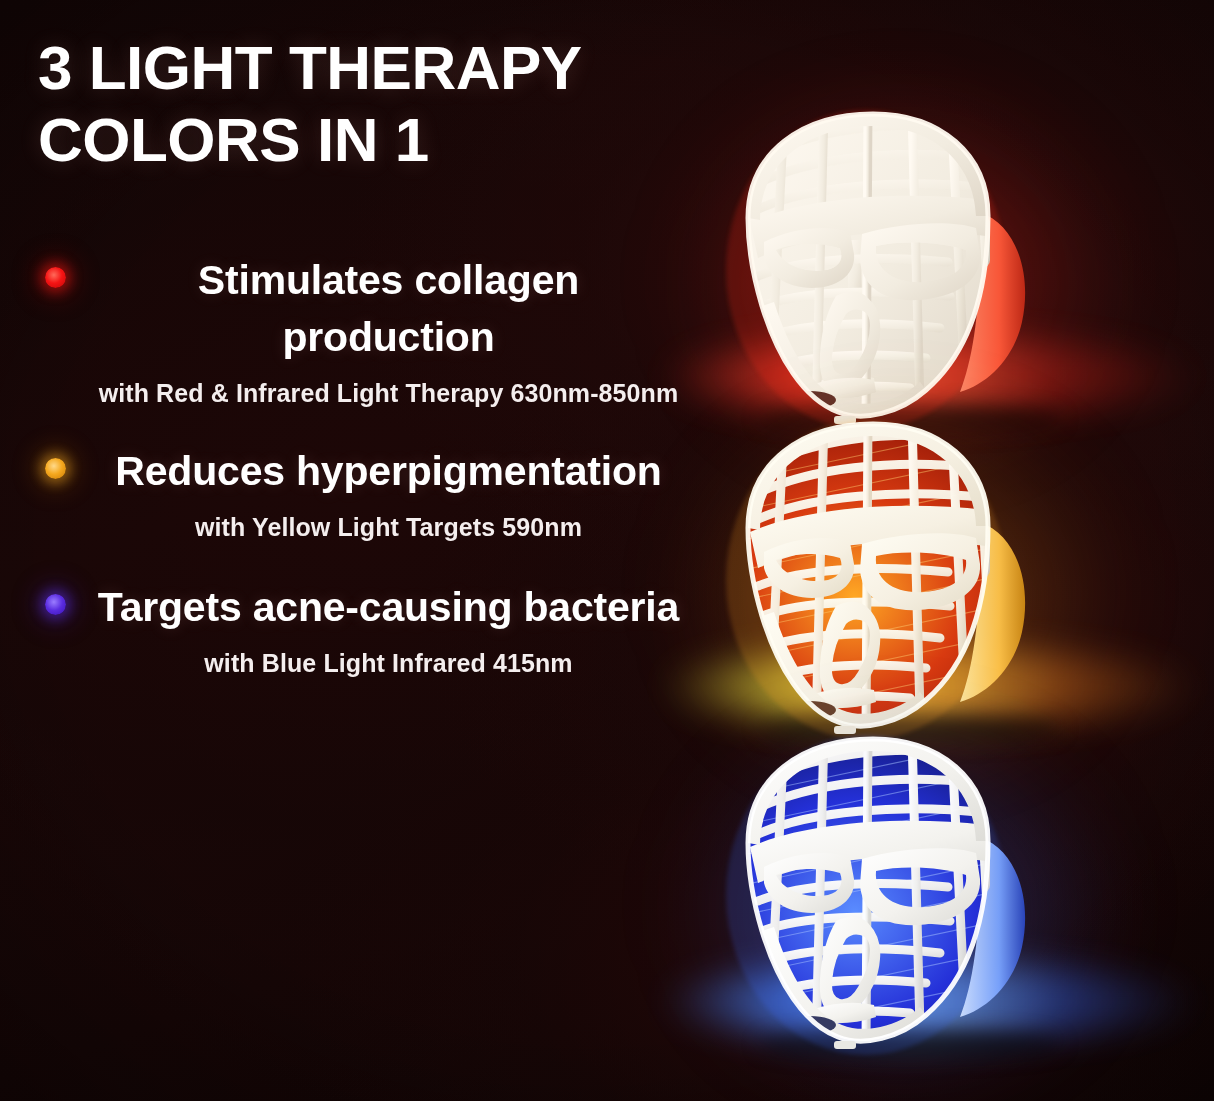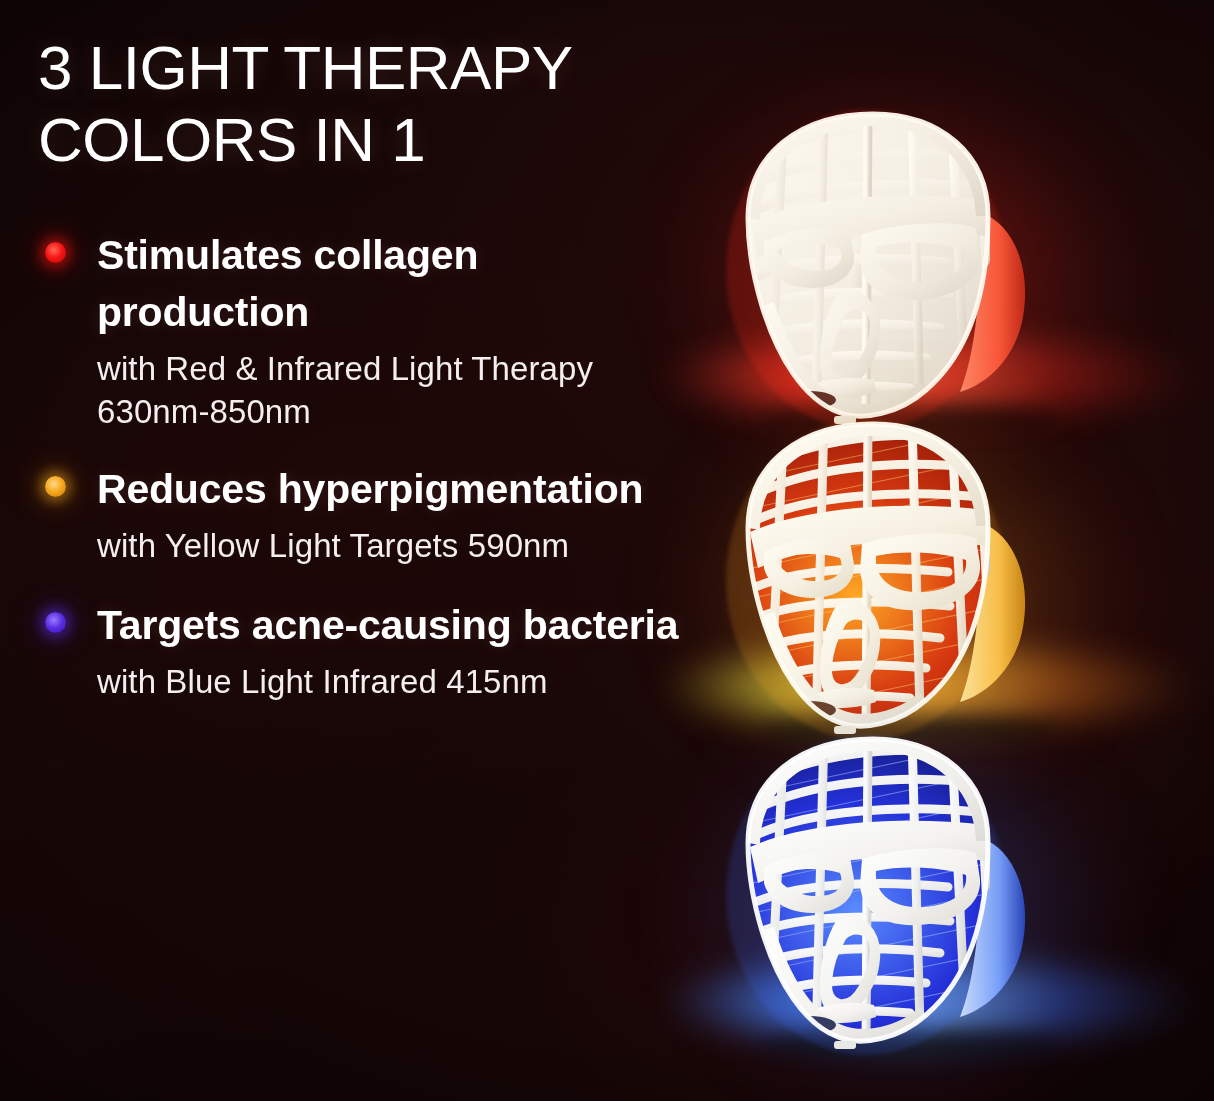--- a/index.html
+++ b/index.html
@@ -25,26 +25,26 @@
   .bg-vig {
     position:absolute; inset:0;
     background:radial-gradient(ellipse 88% 84% at 50% 50%, rgba(0,0,0,0) 52%, rgba(0,0,0,0.55) 100%);
   }
 
   
   #left { position:absolute; left:0; top:0; width:680px; height:1101px; z-index:6; }
 
   .headline {
     position:absolute; left:38px; top:32px; width:610px;
-    font-size:62px; font-weight:400; line-height:72px;
+    font-size:62px; font-weight:700; line-height:72px;
     letter-spacing:-0.5px; color:#ffffff;
     text-shadow:0 0 22px rgba(255,190,180,0.16);
   }
 
-  .bullets { position:absolute; left:0; top:227px; width:680px; }
+  .bullets { position:absolute; left:0; top:252px; width:680px;text-align:center; }
   .bullet { position:relative; padding-left:97px; }
   .bullet.b1 { margin-bottom:28px; }
   .bullet.b2 { margin-bottom:30px; }
 
   .dot {
     position:absolute; left:45px; top:15px;
     width:21px; height:21px; border-radius:50%;
   }
   .dot.red {
     background:radial-gradient(circle at 42% 38%, #ff6a5a 0%, #f51414 46%, #c00606 100%);
@@ -58,21 +58,21 @@
     background:radial-gradient(circle at 42% 38%, #9a7cff 0%, #5a2ce0 48%, #3a12b4 100%);
     box-shadow:0 0 12px 5px rgba(90,44,224,0.48), 0 0 26px 11px rgba(70,30,190,0.22);
   }
 
   .b-title {
     font-size:41px; font-weight:700; line-height:57px;
     color:#ffffff; letter-spacing:-0.2px;
     text-shadow:0 0 16px rgba(255,200,190,0.13);
   }
   .b-sub {
-    font-size:33px; font-weight:400; line-height:43px;
+    font-size:25px; font-weight:700; line-height:43px;
     color:#f4eeee; margin-top:6px; letter-spacing:0.1px;
   }
 
   
   #masks { position:absolute; left:640px; top:0; width:574px; height:1101px; z-index:4; }
   .mask-unit { position:absolute; width:574px; height:360px; }
   .mask-unit.m1 { top:90px; }
   .mask-unit.m2 { top:400px; }
   .mask-unit.m3 { top:715px; }
 

